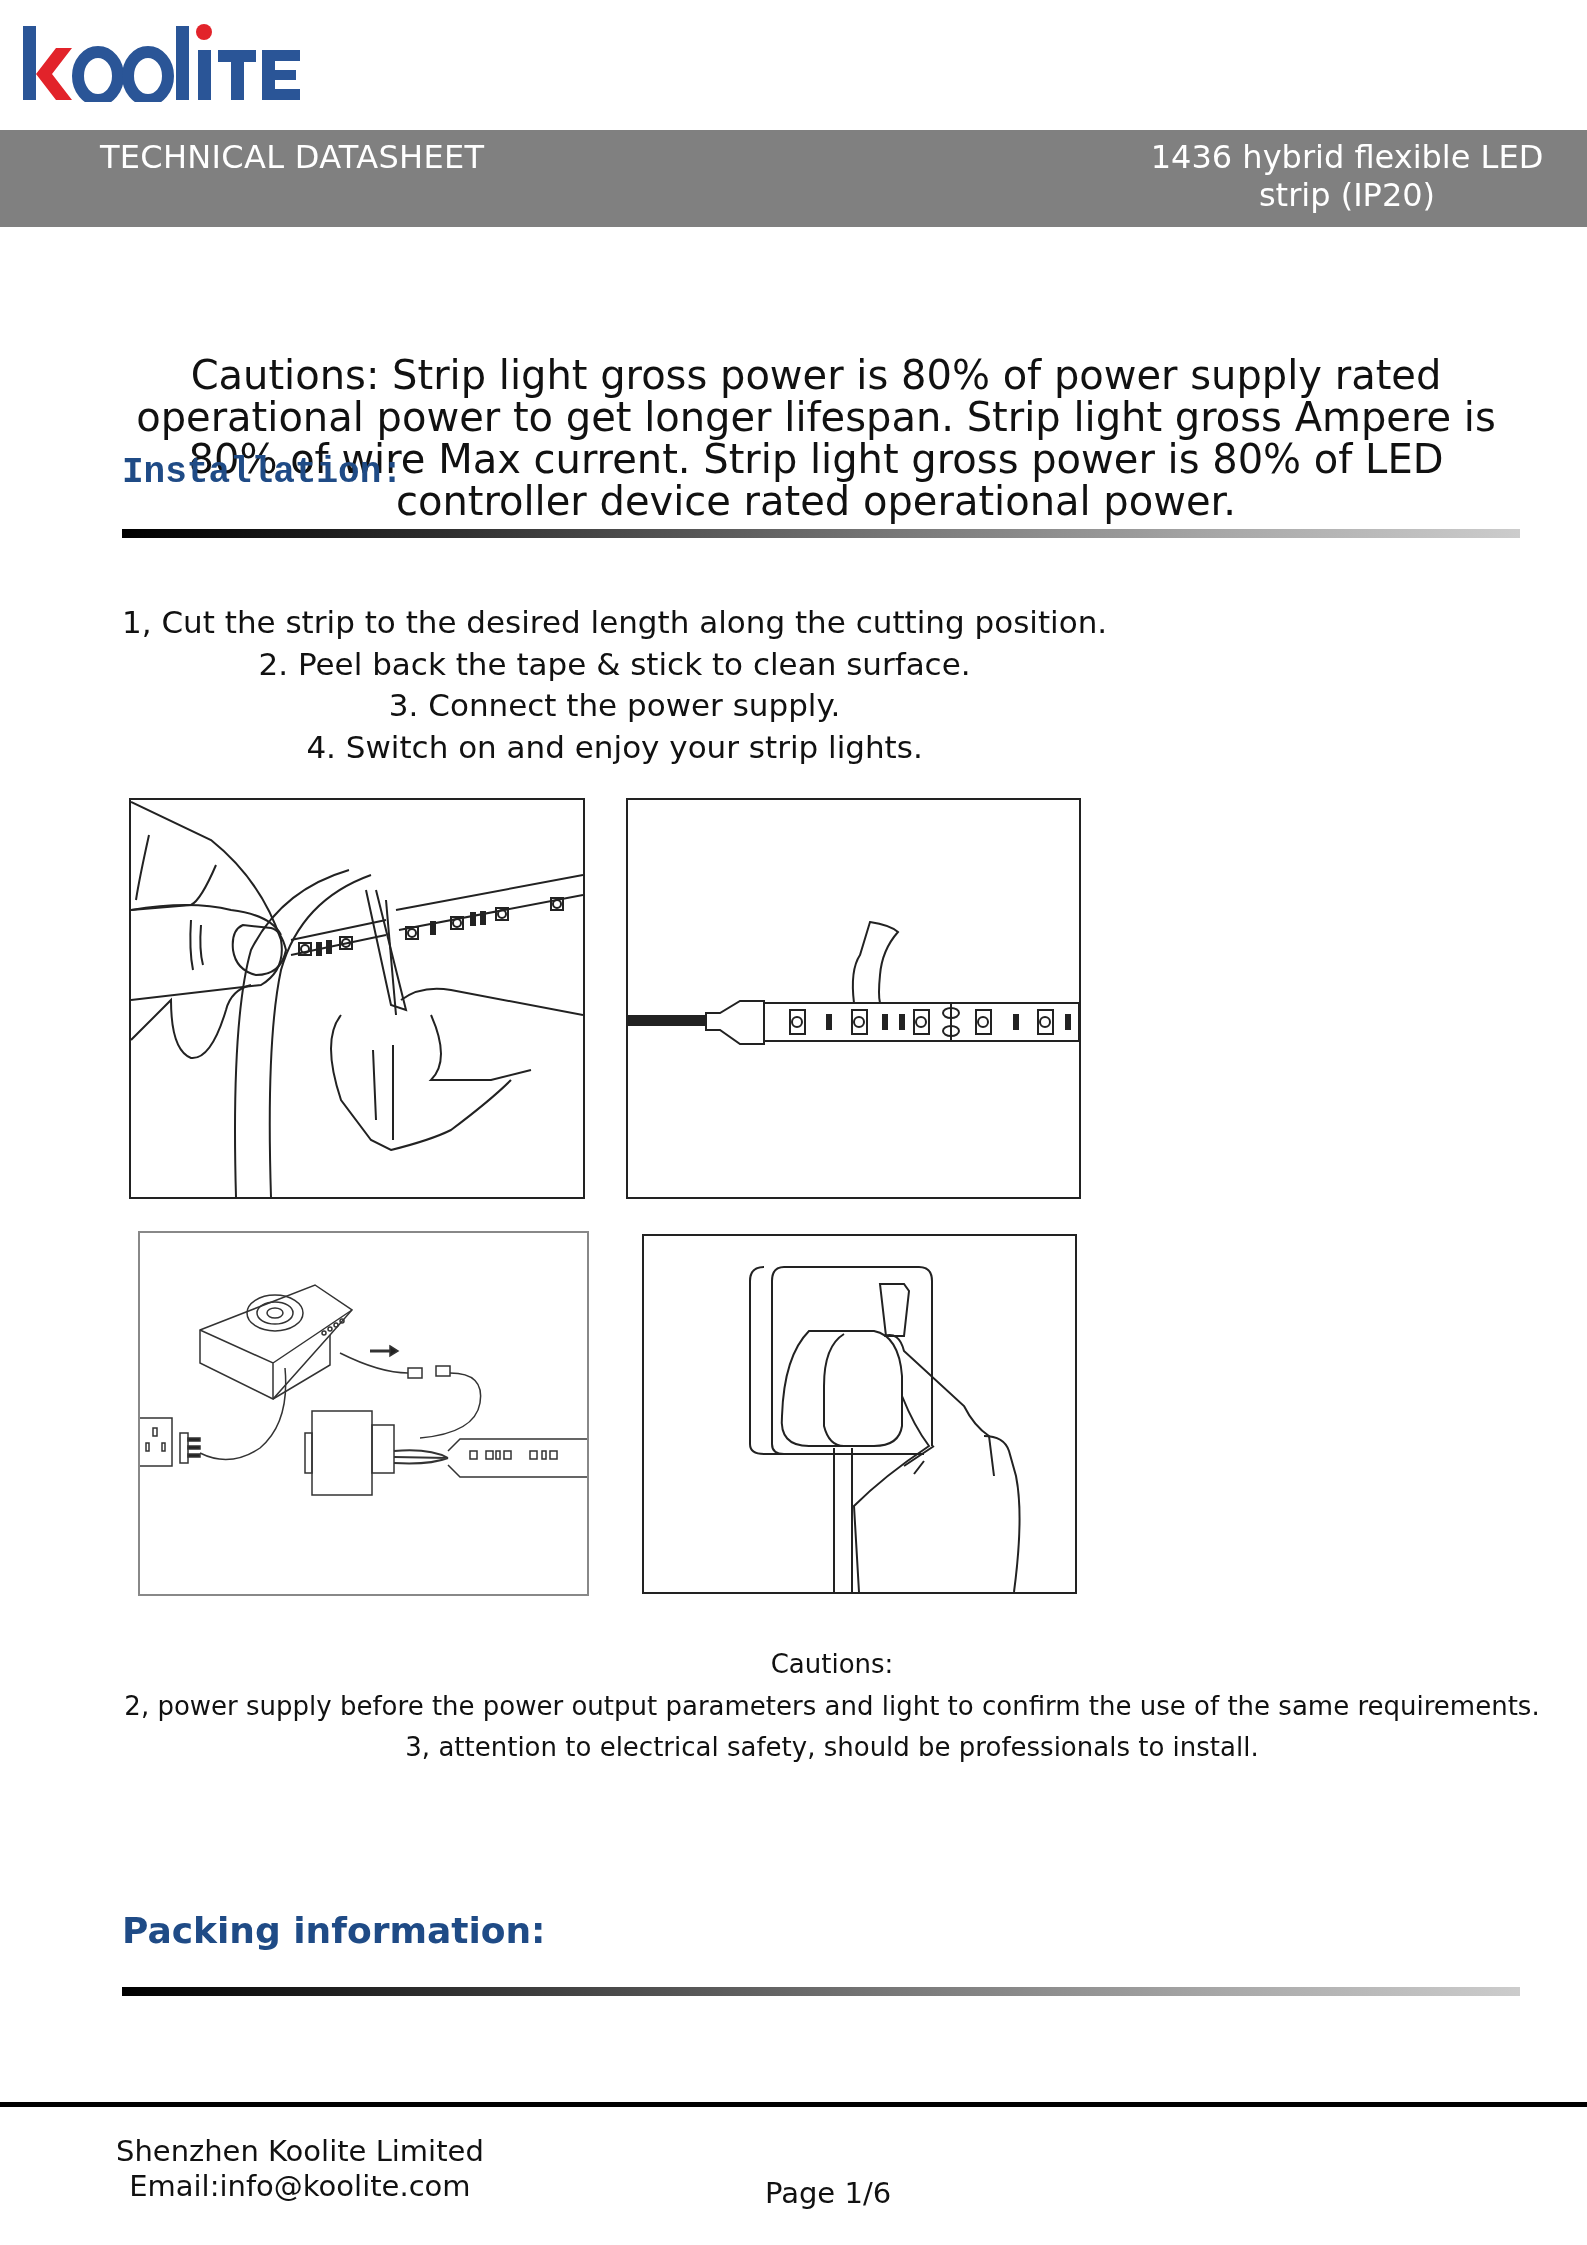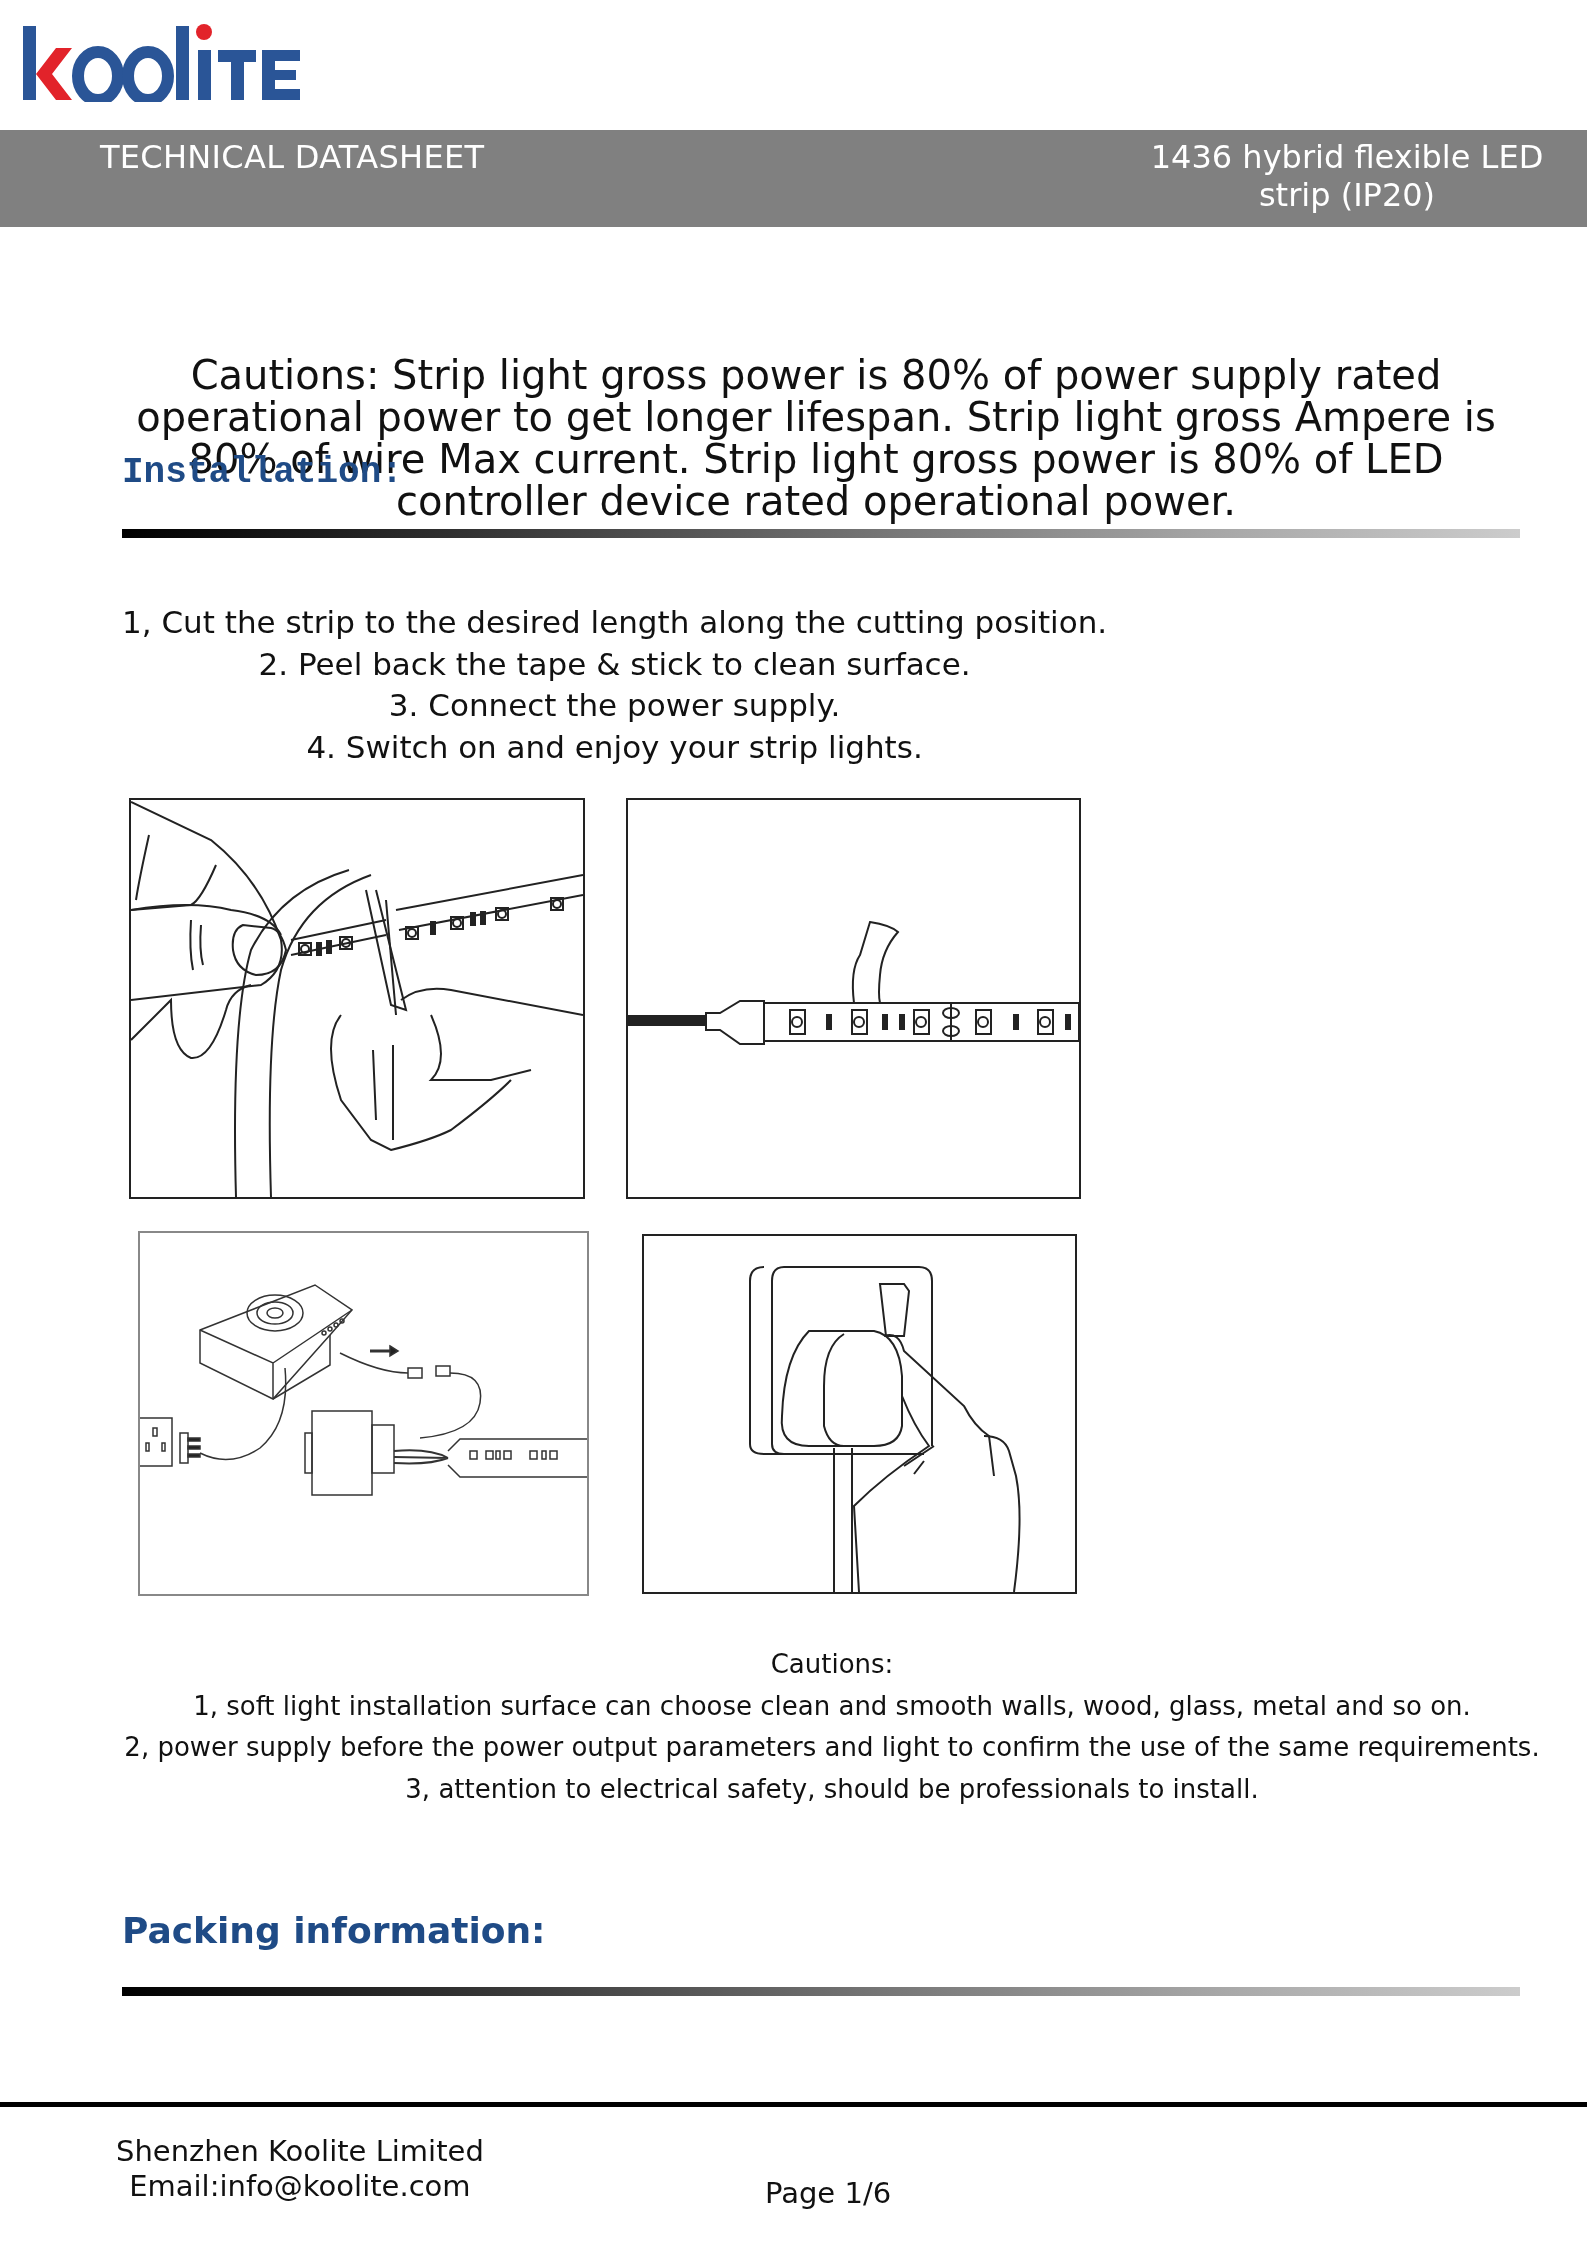--- a/index.html
+++ b/index.html
@@ -181,21 +181,20 @@
     <path d="M190,212 L190,356 M208,212 L208,356"></path>
     <path d="M240,100 Q255,95 260,115 L320,170 Q330,190 345,200 L350,240"></path>
     <path d="M258,160 Q270,190 285,210 Q240,240 210,270 L215,356"></path>
     <path d="M340,200 Q360,200 365,215 L372,240 Q380,280 370,356"></path>
     <path d="M290,210 L260,230 M280,225 L270,238"></path>
   </svg>
 </div>
 
 <div class="abs cautions2">
   <div>Cautions:</div>
-  <div>1, soft light installation surface can choose clean and smooth walls, wood, glass, metal and so on.</div>
   <div>2, power supply before the power output parameters and light to confirm the use of the same requirements.</div>
   <div>3, attention to electrical safety, should be professionals to install.</div>
 </div>
 
 <div class="abs heading" style="top:1910px;">Packing information:</div>
 <div class="abs grad" style="top:1987px;"></div>
 
 <div class="abs footer-rule"></div>
 <div class="abs footer-co">
   <div>Shenzhen Koolite Limited</div>

